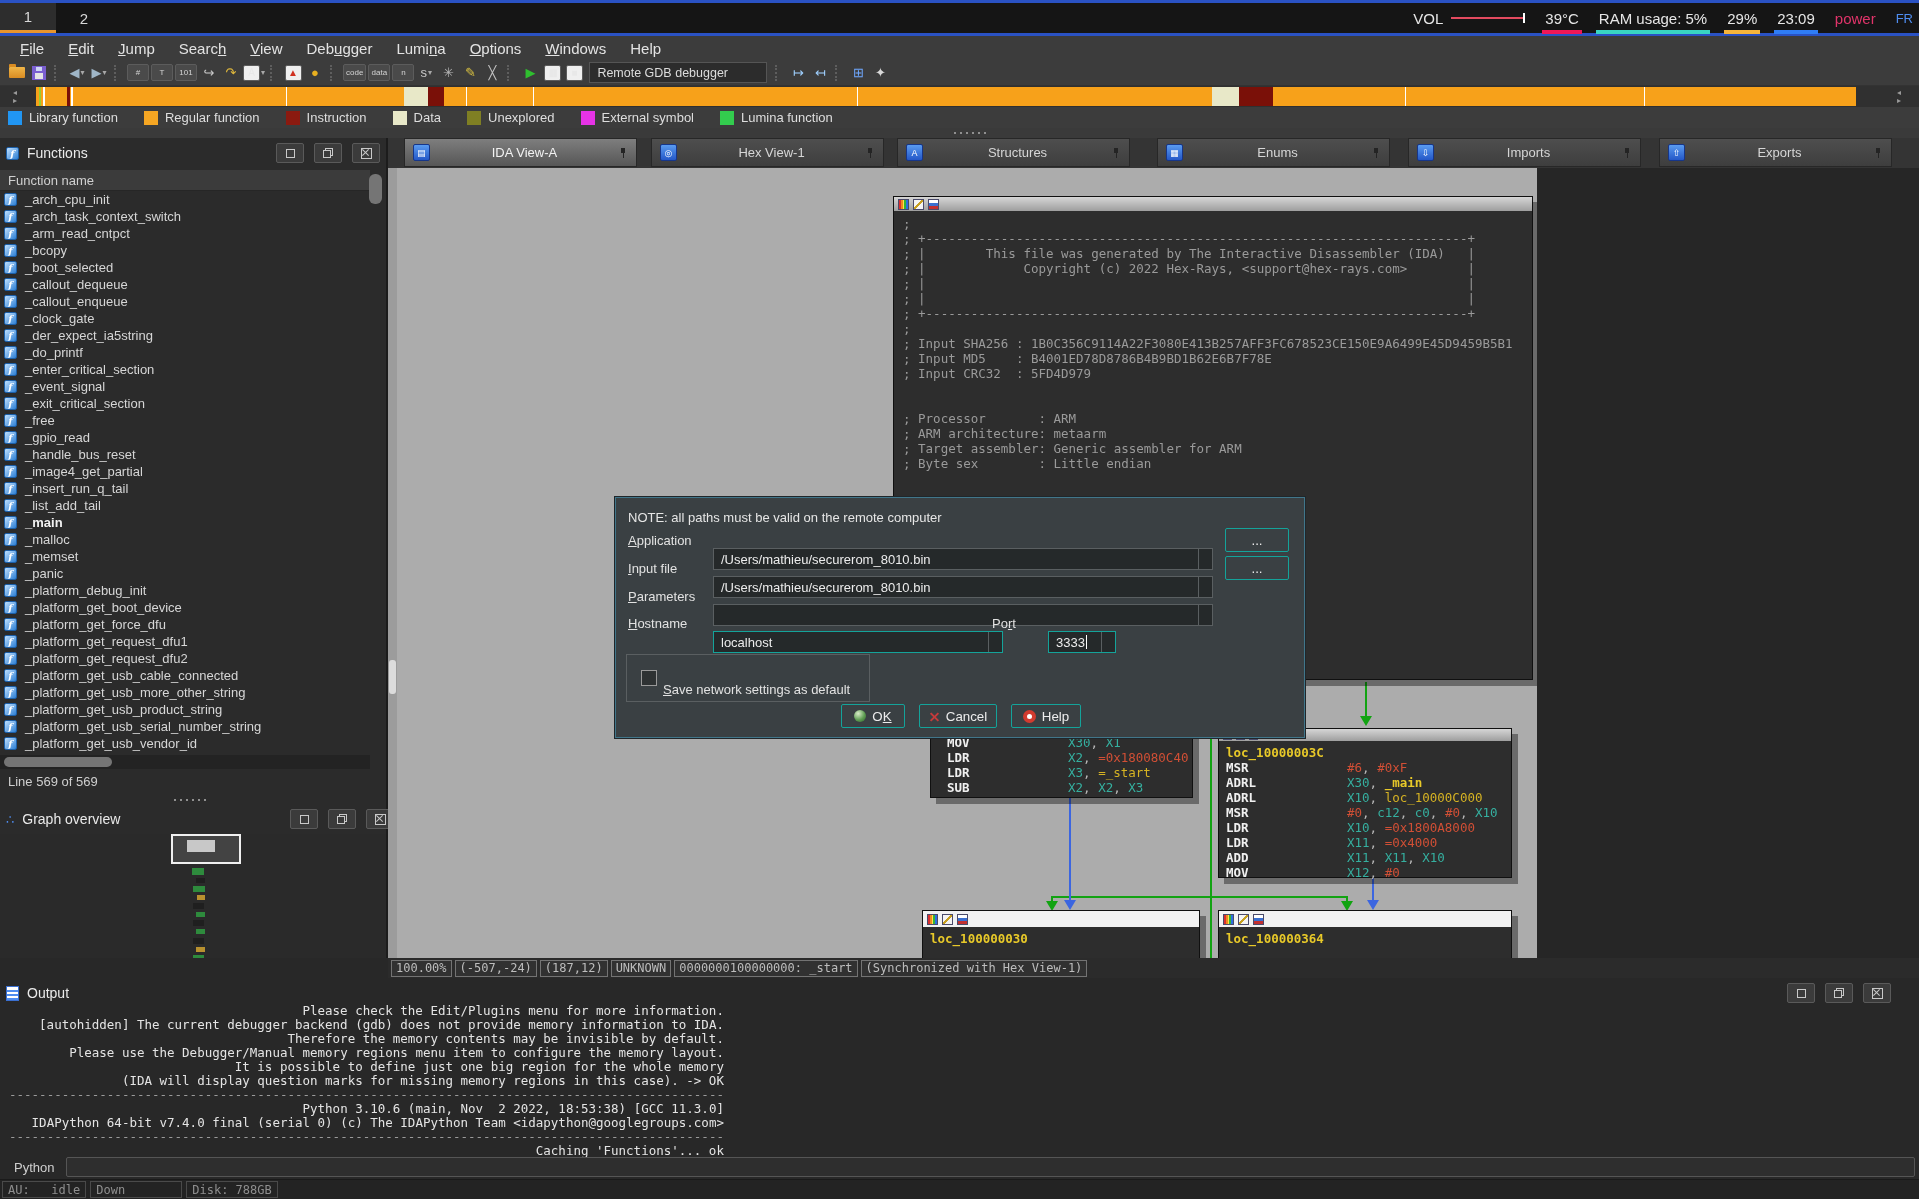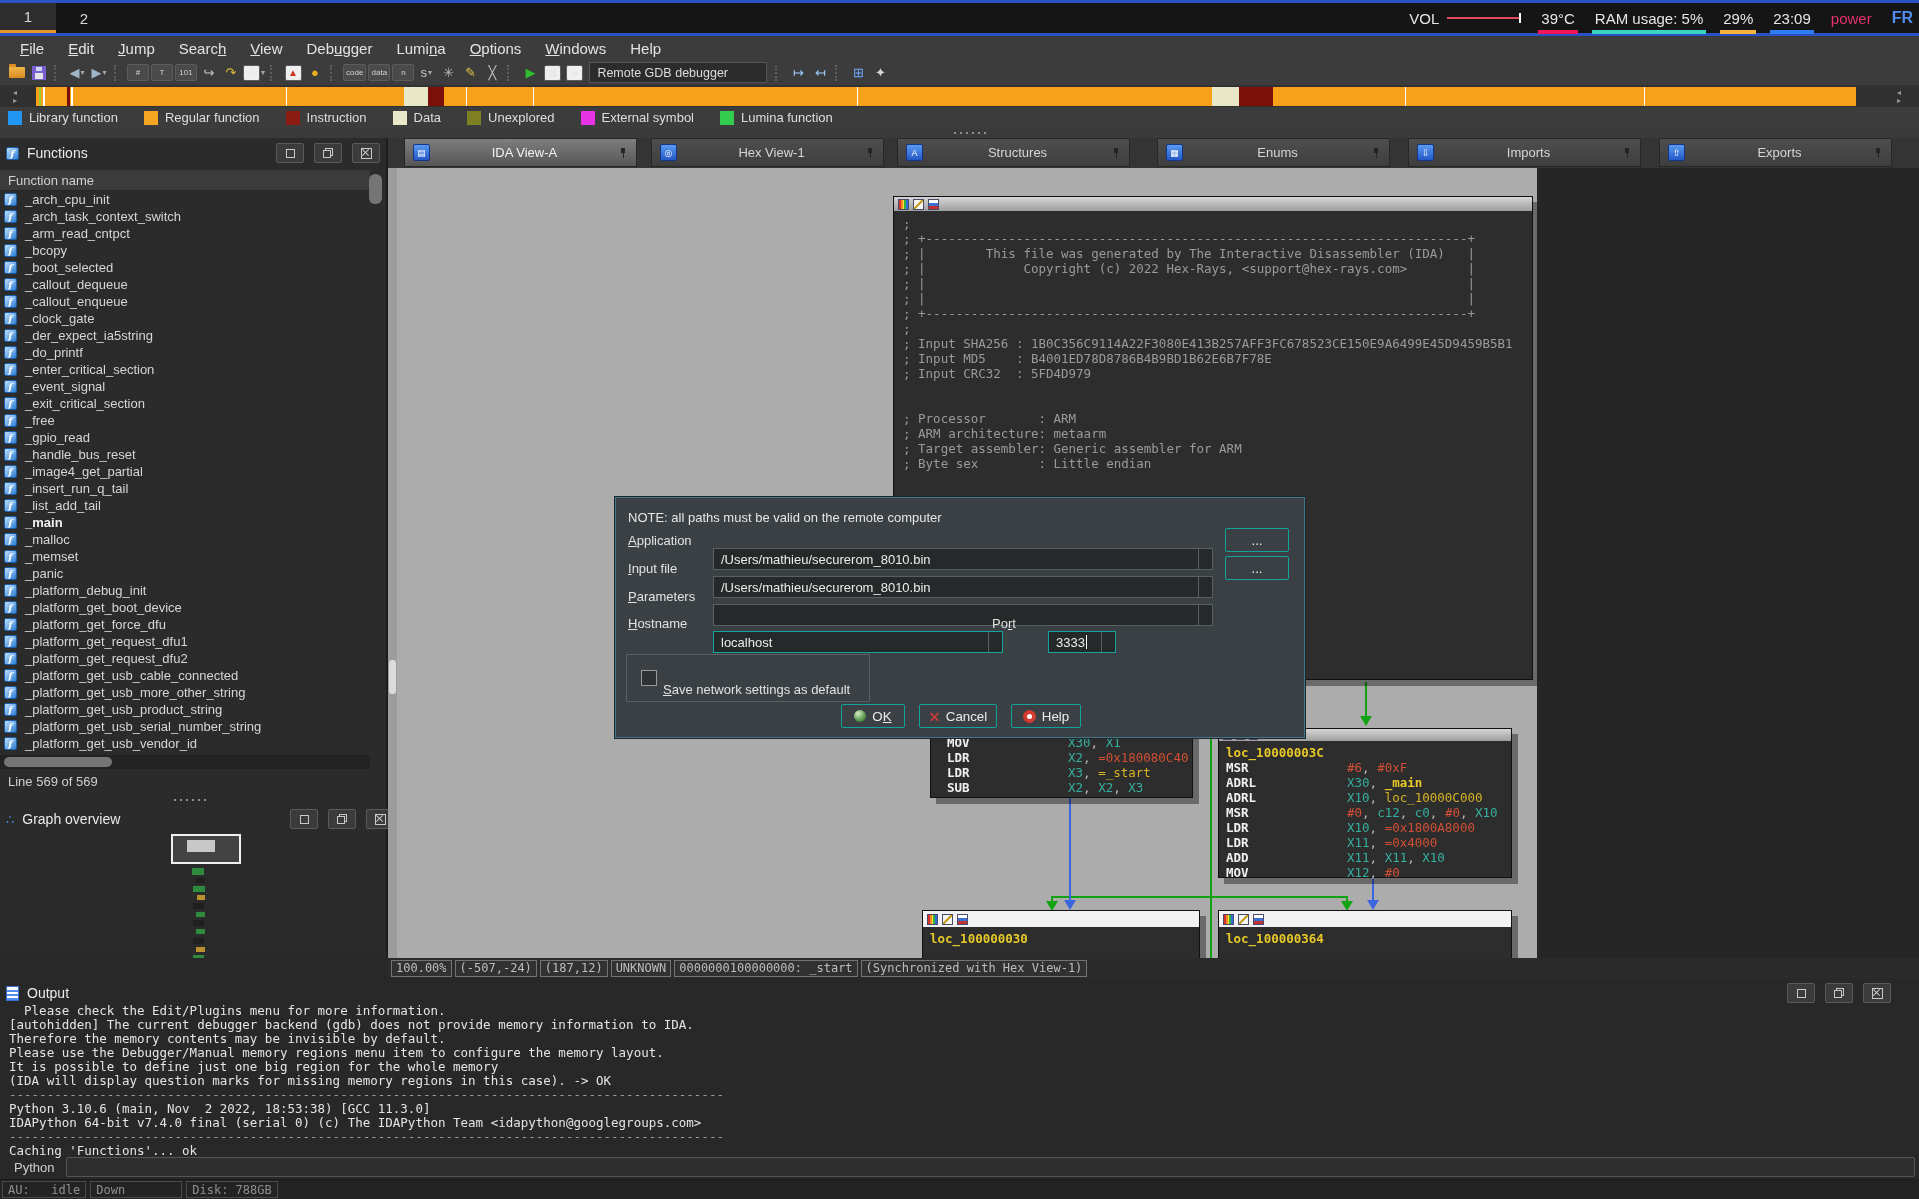--- a/index.html
+++ b/index.html
@@ -14,21 +14,21 @@
           display:flex;align-items:center;}
   .wtab{width:56px;height:30px;display:flex;align-items:center;justify-content:center;
         color:#d8d8d8;font-size:15px;}
   .wtab.active{background:#2d2d2d;border-bottom:3px solid #e8952e;box-sizing:border-box;}
   #tray{position:absolute;right:6px;top:0;height:30px;display:flex;align-items:center;gap:20px;font-size:15px;color:#e6e6e6;}
   .tray-item{position:relative;height:30px;display:flex;align-items:center;}
   .tray-item .ubar{position:absolute;left:-3px;right:-3px;bottom:-1px;height:4px;}
   #vol-line{width:72px;height:2px;background:#e34a5f;margin-left:8px;}
   #vol-tick{width:2px;height:10px;background:#fff;}
   .t-power{color:#e1346a;}
-  .t-fr{color:#4f8df0;font-size:16px;font-weight:bold;}
+  .t-fr{color:#4f8df0;font-size:13px;font-weight:normal;}
 
   
   #menubar{position:absolute;left:0;top:36px;width:1919px;height:24px;background:#3c3c3c;
            display:flex;align-items:center;padding-left:10px;box-sizing:border-box;gap:4px;}
   .menu-item{padding:0 10px;font-size:15px;color:#e3e3e3;}
   #toolbar{position:absolute;left:0;top:60px;width:1919px;height:26px;background:#3c3c3c;
            border-bottom:1px solid #333;display:flex;align-items:center;padding-left:6px;box-sizing:border-box;}
   .tb-icon{height:20px;min-width:20px;display:flex;align-items:center;justify-content:center;
            font-size:13px;margin:0 1px;}
   .tb-badge{min-width:16px;height:15px;border:1px solid #5c5c5c;background:#4a4a4a;color:#d4d4d4;
@@ -133,21 +133,21 @@
   #ida-status{position:absolute;left:388px;top:958px;width:1531px;height:20px;background:#2b2b2b;
               display:flex;align-items:center;gap:3px;padding-left:3px;box-sizing:border-box;}
   .chip{font-family:"DejaVu Sans Mono",monospace;font-size:12px;color:#bdbdbd;border:1px solid #737373;
         padding:0 4px;height:15px;display:flex;align-items:center;background:#313131;}
   #mid-dots{position:absolute;left:940px;top:979px;}
 
   
   #output{position:absolute;left:0;top:978px;width:1919px;height:221px;background:#282828;}
   .ic-output{width:13px;height:15px;background:linear-gradient(180deg,#fff 0 3px,#4f8df0 3px 5px,#fff 5px 7px,#4f8df0 7px 9px,#fff 9px 11px,#4f8df0 11px 13px,#fff 13px);border:1px solid #3a6fd0;box-sizing:border-box;}
   #out-lines{position:absolute;left:9px;top:26px;font-family:"DejaVu Sans Mono",monospace;
-             font-size:12.5px;line-height:14px;color:#e4e4e4;white-space:pre;}
+             font-size:12.5px;line-height:14px;color:#e4e4e4;white-space:pre;text-align:right;}
   .out-dim{color:#9a9a9a;}
   #py-row{position:absolute;left:0;top:178px;width:1919px;height:22px;display:flex;align-items:center;gap:12px;padding-left:14px;box-sizing:border-box;}
   #py-label{font-size:13px;color:#cfcfcf;}
   #py-input{flex:1;margin-right:4px;height:18px;background:#2e2e2e;border:1px solid #555;border-radius:2px;}
   #statusbar{position:absolute;left:0;top:201px;width:1919px;height:20px;background:#232323;border-top:1px solid #1a1a1a;
              display:flex;align-items:center;gap:4px;padding-left:2px;box-sizing:border-box;}
   .sb-chip{font-family:"DejaVu Sans Mono",monospace;font-size:12px;color:#8f8f8f;border:1px solid #4a4a4a;
            height:15px;display:flex;align-items:center;padding:0 5px;white-space:pre;}
   .sb-chip.w90{width:80px;} 
 

